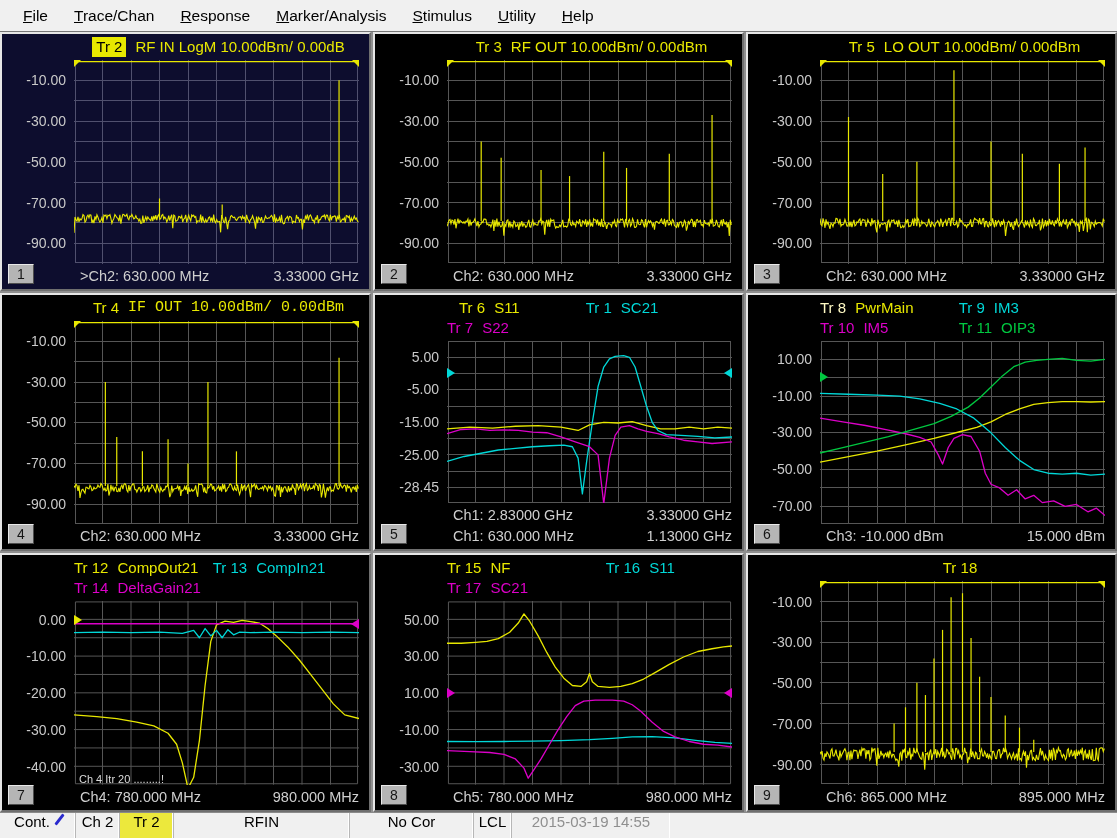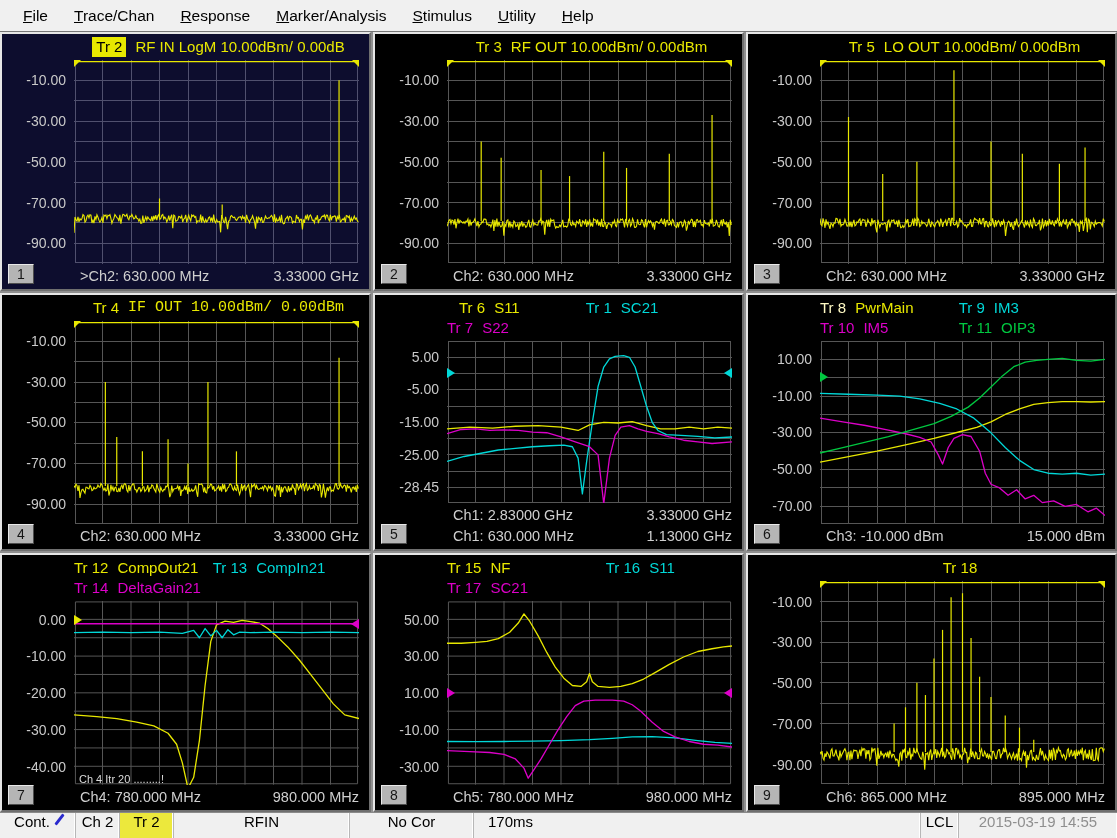--- a/index.html
+++ b/index.html
@@ -495,22 +495,19 @@
   </div>
   <div class="seg hl" style="width:54px">
     <span>Tr 2</span>
   </div>
   <div class="seg" style="width:176px">
     <span>RFIN</span>
   </div>
   <div class="seg" style="width:124px">
     <span>No Cor</span>
   </div>
-  <div class="seg" style="flex:1; justify-content:flex-start; padding-left:14px">
-    <span>170ms</span>
-  </div>
   <div class="seg" style="width:38px">
     <span>LCL</span>
   </div>
   <div class="seg dim" style="width:158px; border-right:none">
     <span>2015-03-19 14:55</span>
   </div>
 </div>
 
 </body></html>

